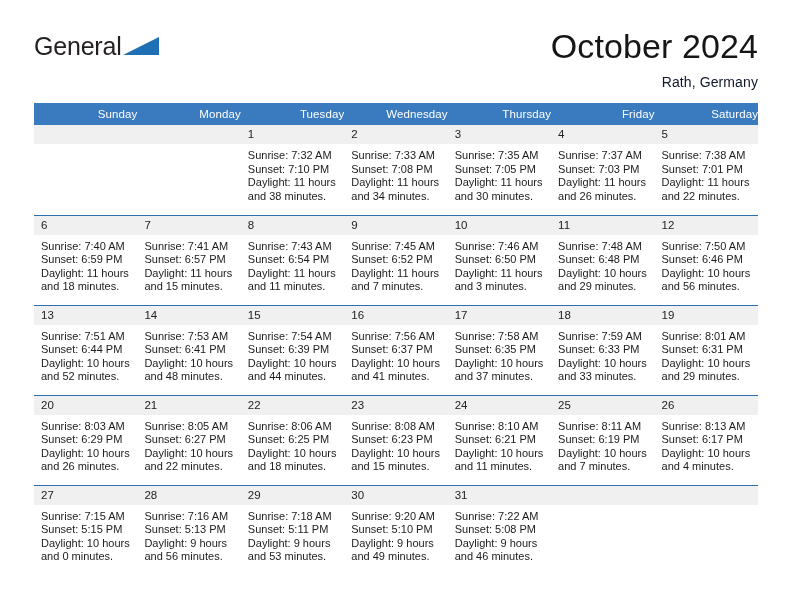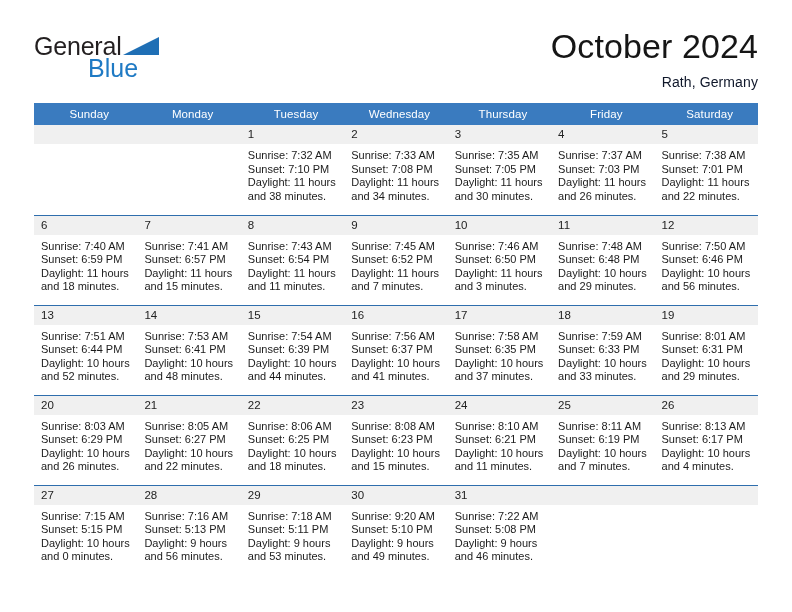--- a/index.html
+++ b/index.html
@@ -89,21 +89,21 @@
     margin: 0 34px;
     width: 724px;
     border-collapse: collapse;
     table-layout: fixed;
   }
   .calendar th {
     background: #3a7bbf;
     color: #ffffff;
     font-weight: normal;
     font-size: 11.5px;
-    text-align: center;
+    text-align: right;
     padding: 5px 0 5px 7px;
     height: 22px;
     letter-spacing: 0.1px;
   }
   .calendar td {
     vertical-align: top;
     padding: 0;
     width: 103.4px;
     height: 90px;
     border-bottom: 1.6px solid #2f6ead;
@@ -138,21 +138,20 @@
 
 <div class="page">
 
   <div class="header">
 
     <div class="brand">
       <div class="brand-row1">
         <span class="brand-general">General</span>
         <span class="brand-triangle"></span>
       </div>
-      <div class="brand-row2">Blue</div>
     </div>
 
     <div class="title-block">
       <h1 class="cal-title">October 2024</h1>
       <div class="cal-subtitle">Rath, Germany</div>
     </div>
 
   </div>
 
   <table class="calendar">

